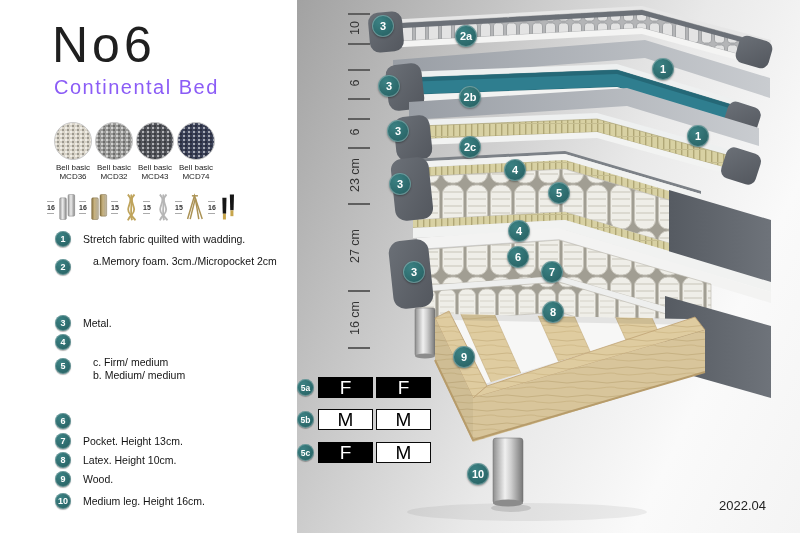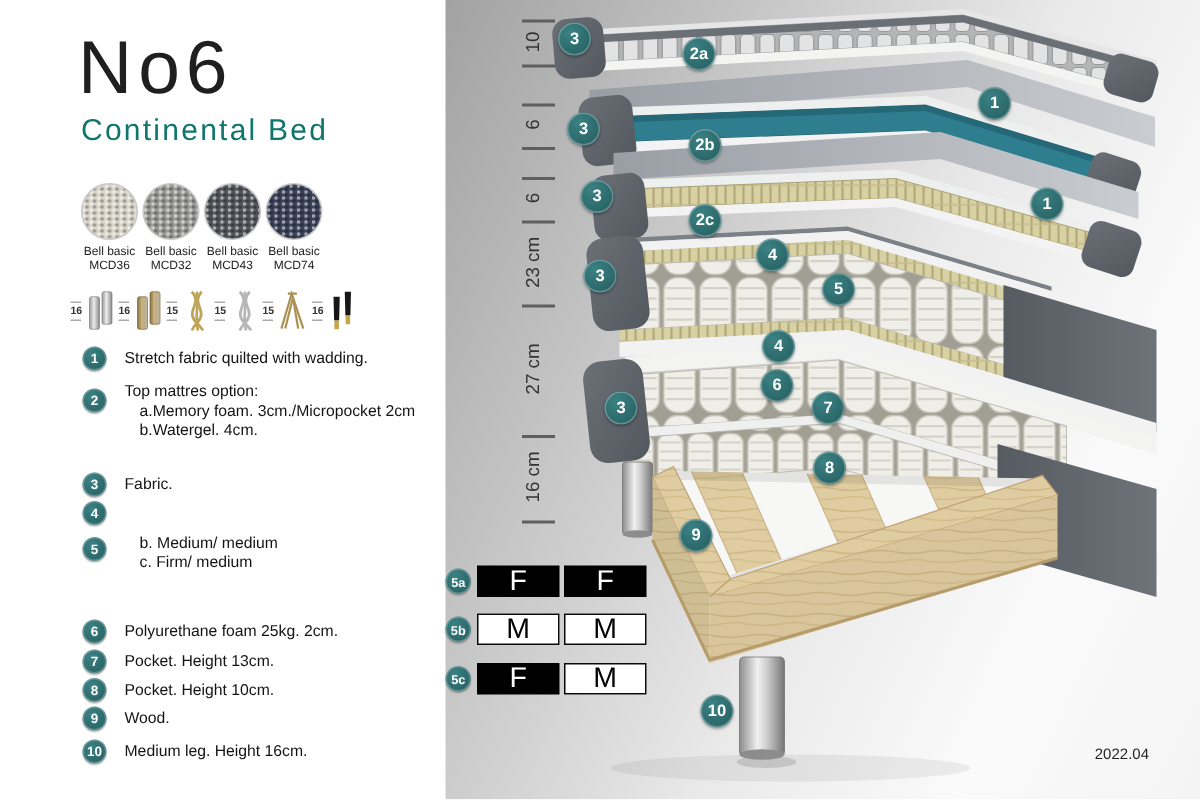--- a/index.html
+++ b/index.html
@@ -2,21 +2,21 @@
 <html><head>
 <meta charset="utf-8">
 <style>
   * { margin:0; padding:0; box-sizing:border-box; }
   body { font-family:"Liberation Sans", sans-serif; background:#fff; }
   #stage { position:relative; width:800px; height:533px; background:#fff; overflow:hidden; }
 
   
   .left-panel { position:absolute; left:0; top:0; width:297px; height:451px; background:#fff; }
   .title { position:absolute; left:52px; top:16px; font-size:50px; font-weight:300; letter-spacing:4px; color:#1f1f1f; }
-  .subtitle { position:absolute; left:54px; top:76px; font-size:20px; font-weight:300; letter-spacing:1.5px; color:#0f766e; }
+  .subtitle { position:absolute; left:54px; top:76px; font-size:20px; font-weight:300; letter-spacing:1.5px; color:#8b5cf6; }
 
   .swatch-item { position:absolute; top:122px; width:44px; text-align:center; }
   .swatch { width:38px; height:38px; border-radius:50%; margin:0 auto; position:relative; border:1px solid #c9c9c9; }
   .swatch.woven::after { content:''; position:absolute; inset:0; border-radius:50%;
      background-image: radial-gradient(circle at 1px 1px, rgba(255,255,255,.55) 1px, transparent 1.4px),
                        radial-gradient(circle at 3px 3px, rgba(0,0,0,.28) 1px, transparent 1.4px);
      background-size:5px 4px; }
   .swatch-label { margin-top:3px; font-size:8px; line-height:9px; color:#222; }
 
   .leg-item { position:absolute; top:187px; width:31px; height:40px; display:flex; align-items:center; }
@@ -50,21 +50,21 @@
   .frow { position:absolute; left:0; display:flex; align-items:center; }
   .tbadge { width:17px; height:17px; border-radius:50%; flex:0 0 auto;
      background:radial-gradient(circle at 35% 30%, #3b8183, #2a6668 72%); color:#fff; font-weight:bold;
      font-size:8.5px; display:flex; align-items:center; justify-content:center; margin-right:4px;
      box-shadow:0 1px 1px rgba(0,0,0,.3), inset 0 0 0 1px rgba(255,255,255,.25); }
   .fcell { width:55px; height:21px; display:flex; align-items:center; justify-content:center;
      font-size:19px; margin-right:3px; }
   .fcell.black { background:#000; color:#fff; }
   .fcell.white { background:#fff; color:#000; border:1.5px solid #0a0a0a; }
 
-  .version { position:absolute; right:34px; top:498px; font-size:10px; color:#222; }
+  .version { position:absolute; right:34px; top:498px; font-size:13px; color:#222; }
 </style>
 </head>
 <body>
 
 <div id="stage">
 
   <div class="left-panel">
     <div class="title">No6</div>
     <div class="subtitle">Continental Bed</div>
 
@@ -180,57 +180,52 @@
 
     <div class="legend-item" style="top:233px">
       <div class="lbadge">1</div>
       <div class="legend-text">
           <div>Stretch fabric quilted with wadding.</div>
         </div>
     </div>
     <div class="legend-item" style="top:255px">
       <div class="lbadge" style="top:4px">2</div>
       <div class="legend-text">
-        <div>Top mattres option:</div>
         <div class="sub">a.Memory foam. 3cm./Micropocket 2cm</div>
-        <div class="sub">b.Watergel. 4cm.</div>
       </div>
     </div>
     <div class="legend-item" style="top:317px">
       <div class="lbadge">3</div>
       <div class="legend-text">
-          <div>Fabric.</div>
+          <div>Metal.</div>
         </div>
     </div>
     <div class="legend-item" style="top:336px">
       <div class="lbadge">4</div>
     </div>
     <div class="legend-item" style="top:356px">
       <div class="lbadge" style="top:2px">5</div>
       <div class="legend-text">
+        <div class="sub">c. Firm/ medium</div>
         <div class="sub">b. Medium/ medium</div>
-        <div class="sub">c. Firm/ medium</div>
       </div>
     </div>
     <div class="legend-item" style="top:415px">
       <div class="lbadge">6</div>
-      <div class="legend-text">
-          <div>Polyurethane foam 25kg. 2cm.</div>
-        </div>
     </div>
     <div class="legend-item" style="top:435px">
       <div class="lbadge">7</div>
       <div class="legend-text">
           <div>Pocket. Height 13cm.</div>
         </div>
     </div>
     <div class="legend-item" style="top:454px">
       <div class="lbadge">8</div>
       <div class="legend-text">
-          <div>Pocket. Height 10cm.</div>
+          <div>Latex. Height 10cm.</div>
         </div>
     </div>
     <div class="legend-item" style="top:473px">
       <div class="lbadge">9</div>
       <div class="legend-text">
           <div>Wood.</div>
         </div>
     </div>
     <div class="legend-item" style="top:495px">
       <div class="lbadge">10</div>

